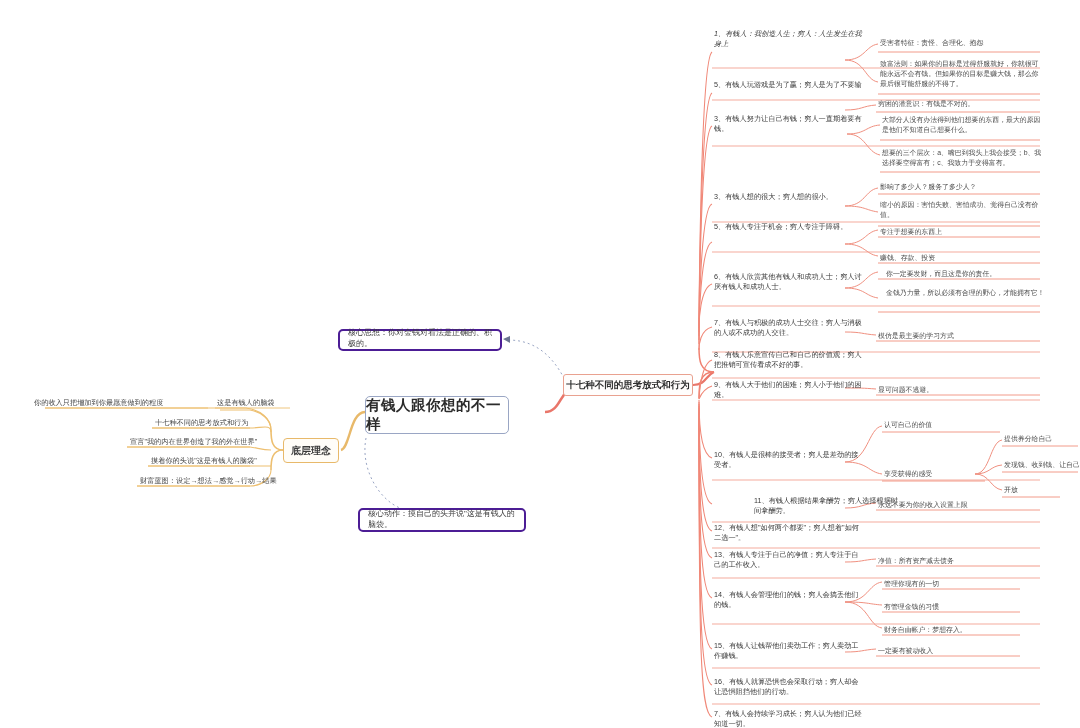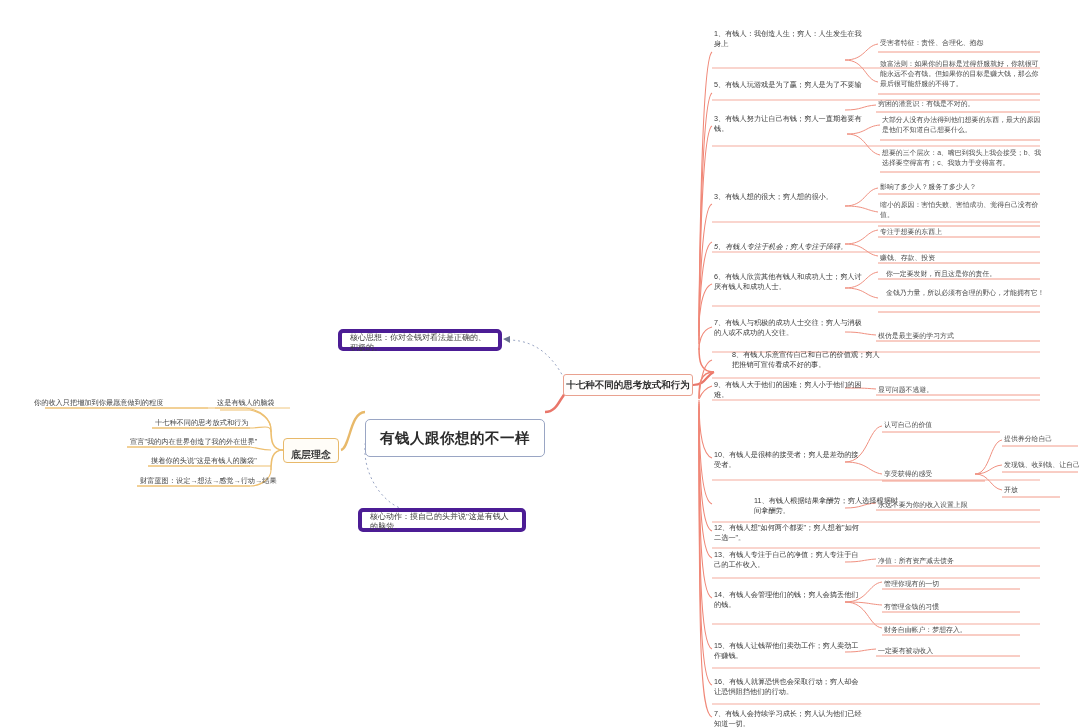--- a/index.html
+++ b/index.html
@@ -10,50 +10,49 @@
     overflow:hidden;
     position:relative;
   }
   #canvas{position:absolute;left:0;top:0;width:1080px;height:728px;}
   #svg-layer{position:absolute;left:0;top:0;width:1080px;height:728px;pointer-events:none;}
 
   .node{position:absolute;box-sizing:border-box;}
 
   
   .root-node{
-    left:365px;top:396px;width:180px;height:38px;
+    left:365px;top:396px;width:144px;height:38px;
     border:1px solid #9aa6c4;border-radius:5px;
     background:#ffffff;
     display:flex;align-items:center;justify-content:center;
     font-size:14.5px;font-weight:bold;color:#2b2b2b;
     letter-spacing:0.5px;
-    margin-top:23px;
   }
 
   
   .left-main{
     left:283px;top:438px;width:56px;height:25px;
     border:1px solid #e8b96a;border-radius:4px;background:#fffdf8;
-    display:flex;align-items:flex-end;justify-content:center;
+    display:flex;align-items:center;justify-content:center;
     font-size:10px;font-weight:bold;color:#3a3a3a;
   }
 
   
   .right-main{
     left:563px;top:374px;width:130px;height:22px;
     border:1px solid #e9a18f;border-radius:3px;background:#fffdfc;
     display:flex;align-items:center;justify-content:center;
     font-size:9.5px;font-weight:bold;color:#2e2e2e;
   }
 
   
   .callout{
-    border:4px solid #4c1d95;border-radius:5px;background:#ffffff;
+    border:2px solid #4c1d95;border-radius:5px;background:#ffffff;
     font-size:8px;color:#3d3d3d;
-    display:flex;align-items:flex-start;
+    display:flex;align-items:flex-end;
     padding:0 8px;
     line-height:1.3;
   }
   .callout-top{left:338px;top:329px;width:164px;height:22px;}
   .callout-bottom{left:358px;top:508px;width:168px;height:24px;}
 
   
   .leaf{
     position:absolute;
     font-size:7.2px;color:#454545;
@@ -243,21 +242,21 @@
     <span>摸着你的头说"这是有钱人的脑袋"</span>
   </div>
   <div class="leaf" style="left:140px;top:476px;">
     <span>财富蓝图：设定→想法→感觉→行动→结果</span>
   </div>
 
   <div class="node right-main">
     <span>十七种不同的思考放式和行为</span>
   </div>
 
-  <div class="ritem" style="left:714px;top:29px;">
+  <div class="ritem" style="left:714px;top:29px;font-style:italic;">
     <span>1、有钱人：我创造人生；穷人：人生发生在我身上</span>
   </div>
   <div class="rnote w-wide" style="left:880px;top:38px;">
     <span>受害者特征：责怪、合理化、抱怨</span>
   </div>
   <div class="rnote w-wide" style="left:880px;top:59px;">
     <span>致富法则：如果你的目标是过得舒服就好，你就很可能永远不会有钱。但如果你的目标是赚大钱，那么你最后很可能舒服的不得了。</span>
   </div>
 
   <div class="ritem" style="left:714px;top:80px;">
@@ -280,21 +279,21 @@
   <div class="ritem" style="left:714px;top:192px;">
     <span>3、有钱人想的很大；穷人想的很小。</span>
   </div>
   <div class="rnote w-wide" style="left:880px;top:182px;">
     <span>影响了多少人？服务了多少人？</span>
   </div>
   <div class="rnote w-wide" style="left:880px;top:200px;">
     <span>缩小的原因：害怕失败、害怕成功、觉得自己没有价值。</span>
   </div>
 
-  <div class="ritem" style="left:714px;top:242px;font-style:italic;">
+  <div class="ritem" style="left:714px;top:222px;">
     <span>5、有钱人专注于机会；穷人专注于障碍。</span>
   </div>
   <div class="rnote w-wide" style="left:880px;top:227px;">
     <span>专注于想要的东西上</span>
   </div>
   <div class="rnote w-wide" style="left:880px;top:253px;">
     <span>赚钱、存款、投资</span>
   </div>
 
   <div class="ritem" style="left:714px;top:272px;">
@@ -307,21 +306,21 @@
     <span>金钱乃力量，所以必须有合理的野心，才能拥有它！</span>
   </div>
 
   <div class="ritem" style="left:714px;top:318px;">
     <span>7、有钱人与积极的成功人士交往；穷人与消极的人或不成功的人交往。</span>
   </div>
   <div class="rnote w-wide" style="left:878px;top:331px;">
     <span>模仿是最主要的学习方式</span>
   </div>
 
-  <div class="ritem" style="left:714px;top:350px;margin-left:18px;">
+  <div class="ritem" style="left:714px;top:350px;">
     <span>8、有钱人乐意宣传自己和自己的价值观；穷人把推销可宣传看成不好的事。</span>
   </div>
 
   <div class="ritem" style="left:714px;top:380px;">
     <span>9、有钱人大于他们的困难；穷人小于他们的困难。</span>
   </div>
   <div class="rnote w-wide" style="left:878px;top:385px;">
     <span>显可问题不逃避。</span>
   </div>
 

